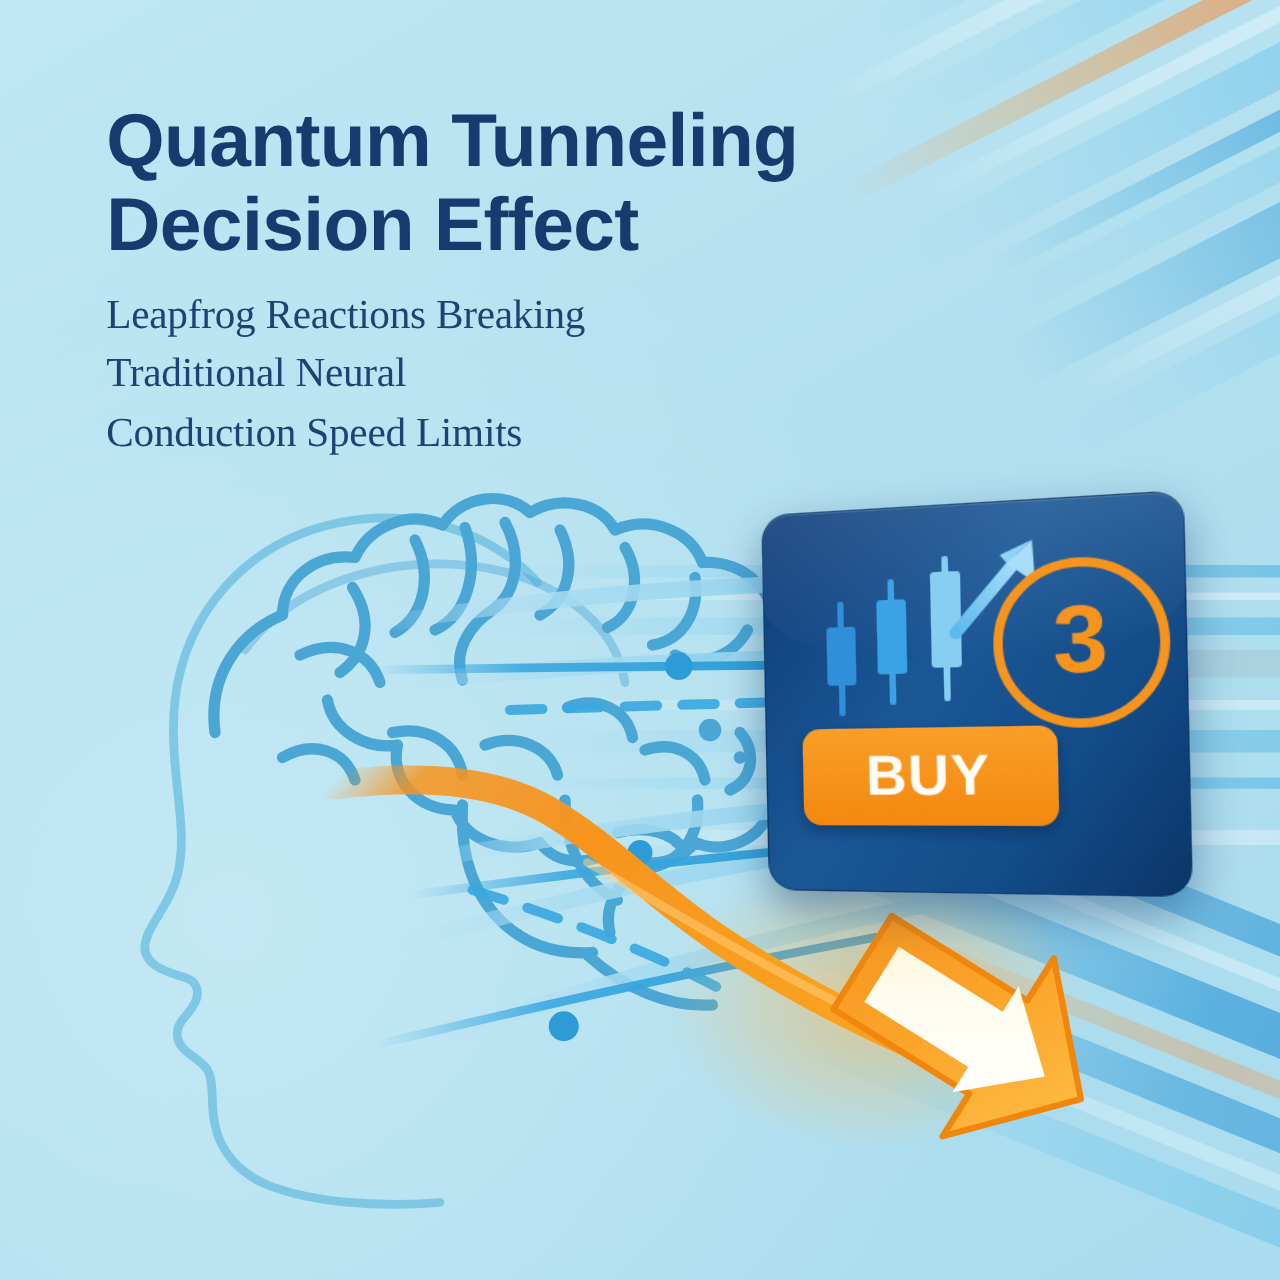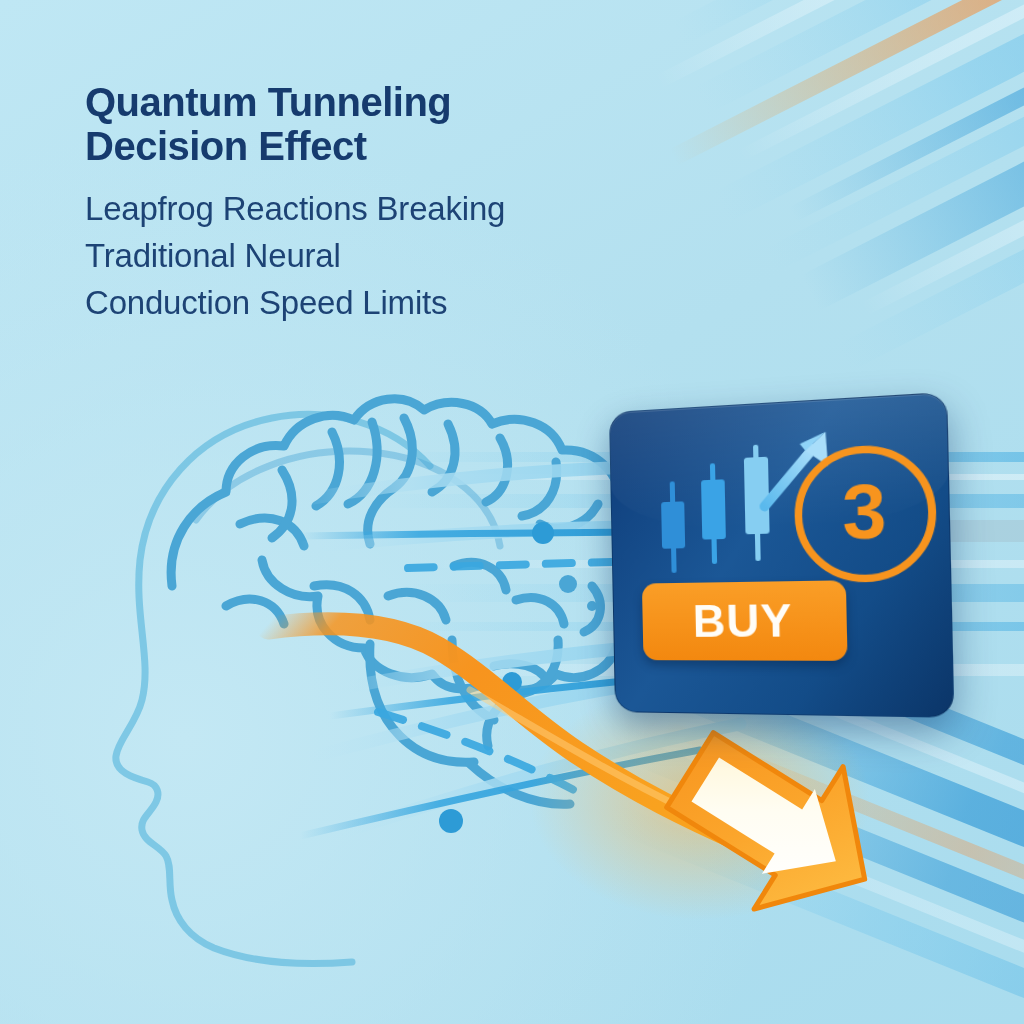--- a/index.html
+++ b/index.html
@@ -13,26 +13,26 @@
     background:
       radial-gradient(circle at 18% 72%, #c3e8f4 0%, rgba(195,232,244,0) 55%),
       linear-gradient(150deg,#bfe7f4 0%,#b3e0ef 45%,#a9dcee 100%);
   }
   .layer{position:absolute;inset:0;}
   svg.layer{width:1024px;height:1024px;display:block;}
 
   
   #text-block{position:absolute;left:85px;top:80px;width:720px;z-index:40;}
   #title{
-    font-size:40px;line-height:1.11;font-weight:bold;color:#163b6e;
+    font-size:60px;line-height:1.11;font-weight:bold;color:#163b6e;
     letter-spacing:-0.5px;margin:0;white-space:pre-line;
   }
   #subtitle{
     margin:16px 0 0 0;font-size:33px;line-height:1.43;font-weight:400;
-    color:#1d4375;letter-spacing:-0.2px;white-space:pre-line;
+    color:#1d4375;letter-spacing:-0.2px;white-space:pre-line;font-family:Liberation Serif, serif;
   }
 
   
   #panel-wrap{
     position:absolute;left:612px;top:412px;width:320px;height:300px;z-index:30;
     transform:perspective(900px) rotateY(-13deg) rotateZ(-1.2deg);
     transform-origin:left center;
   }
   #panel{
     position:absolute;inset:0;border-radius:22px;

